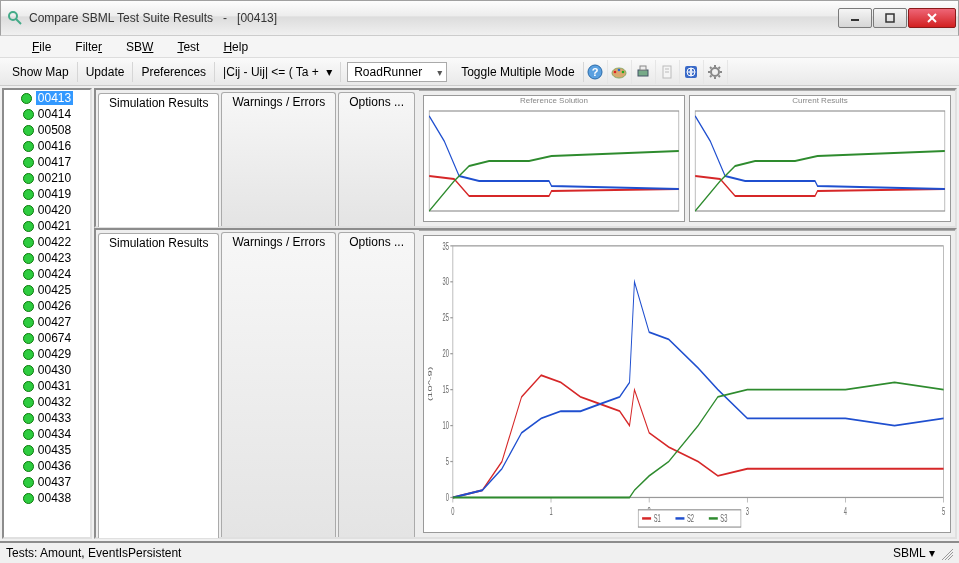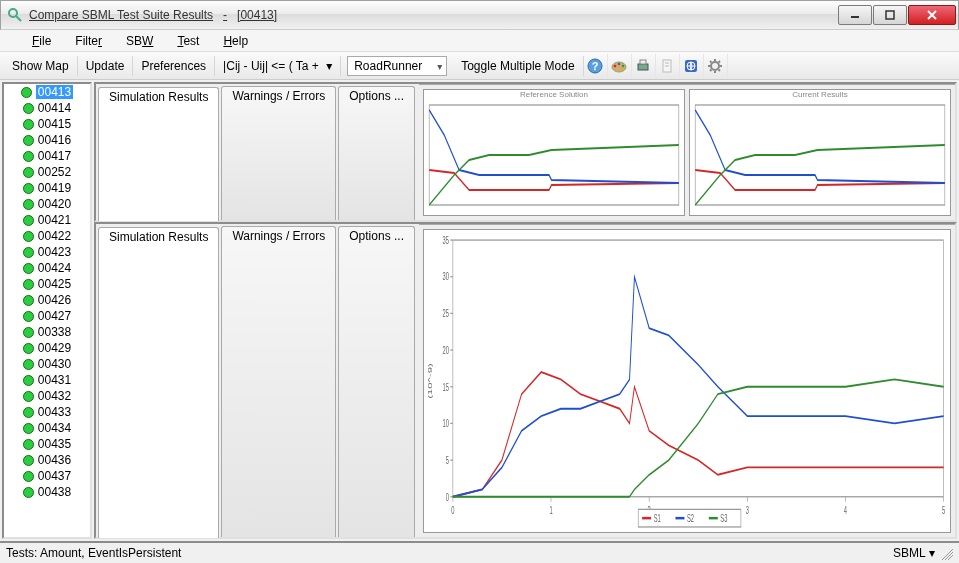--- a/index.html
+++ b/index.html
@@ -8,29 +8,28 @@
     font-size: 12px;
     background: #f0f0f0;
     width: 959px;
     height: 563px;
     overflow: hidden;
     display: flex;
     flex-direction: column;
   }
   
   .titlebar {
-    height: 30px;
+    height: 36px;
     background: linear-gradient(to bottom, #fdfdfd 0%, #ececec 45%, #dcdcdc 46%, #f0f0f0 100%);
     border: 1px solid #a0a0a0;
     border-bottom: 1px solid #ccc;
     display: flex;
     align-items: center;
     padding: 0 2px 0 6px;
     color: #333;
-    text-decoration: underline;
   }
   .titlebar .app-icon {
     width: 16px; height: 16px; margin-right: 6px;
     display:flex;align-items:center;justify-content:center;
   }
   .titlebar .title-text { flex: 0 0 auto; }
   .titlebar .title-sep { margin: 0 10px; }
   .win-buttons { margin-left: auto; display: flex; gap:1px; }
   .win-btn {
     width: 34px; height: 20px;
@@ -276,33 +275,33 @@
       <div class="sb-item selected">
         <span class="sb-dot"></span>
         <span class="lbl">00413</span>
       </div>
       <div class="sb-item">
         <span class="sb-dot"></span>
         <span class="lbl">00414</span>
       </div>
       <div class="sb-item">
         <span class="sb-dot"></span>
-        <span class="lbl">00415</span>
+        <span class="lbl">00508</span>
       </div>
       <div class="sb-item">
         <span class="sb-dot"></span>
         <span class="lbl">00416</span>
       </div>
       <div class="sb-item">
         <span class="sb-dot"></span>
         <span class="lbl">00417</span>
       </div>
       <div class="sb-item">
         <span class="sb-dot"></span>
-        <span class="lbl">00252</span>
+        <span class="lbl">00210</span>
       </div>
       <div class="sb-item">
         <span class="sb-dot"></span>
         <span class="lbl">00419</span>
       </div>
       <div class="sb-item">
         <span class="sb-dot"></span>
         <span class="lbl">00420</span>
       </div>
       <div class="sb-item">
@@ -328,21 +327,21 @@
       <div class="sb-item">
         <span class="sb-dot"></span>
         <span class="lbl">00426</span>
       </div>
       <div class="sb-item">
         <span class="sb-dot"></span>
         <span class="lbl">00427</span>
       </div>
       <div class="sb-item">
         <span class="sb-dot"></span>
-        <span class="lbl">00338</span>
+        <span class="lbl">00674</span>
       </div>
       <div class="sb-item">
         <span class="sb-dot"></span>
         <span class="lbl">00429</span>
       </div>
       <div class="sb-item">
         <span class="sb-dot"></span>
         <span class="lbl">00430</span>
       </div>
       <div class="sb-item">

